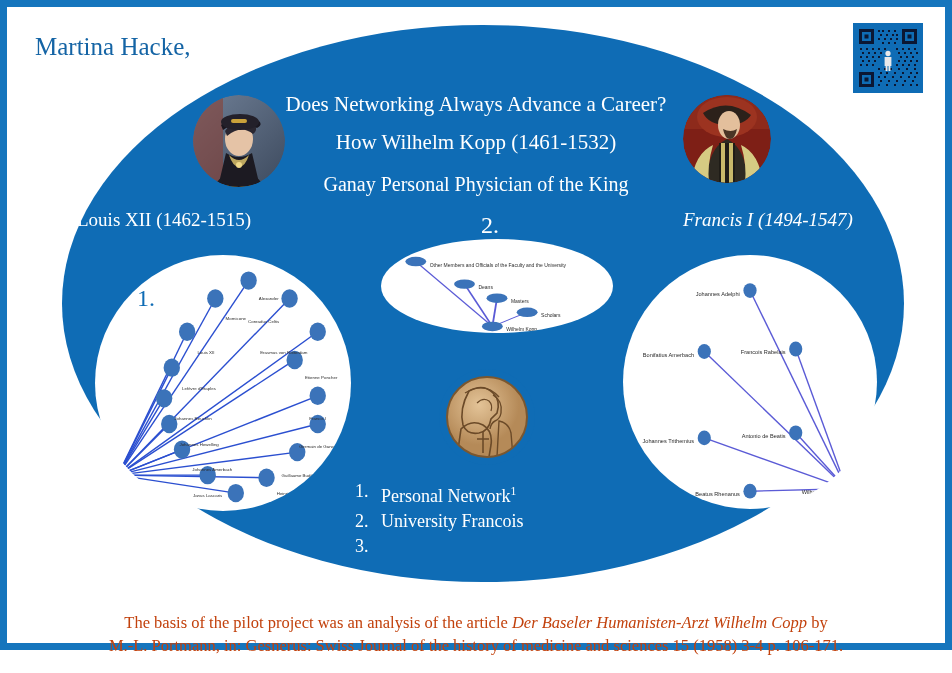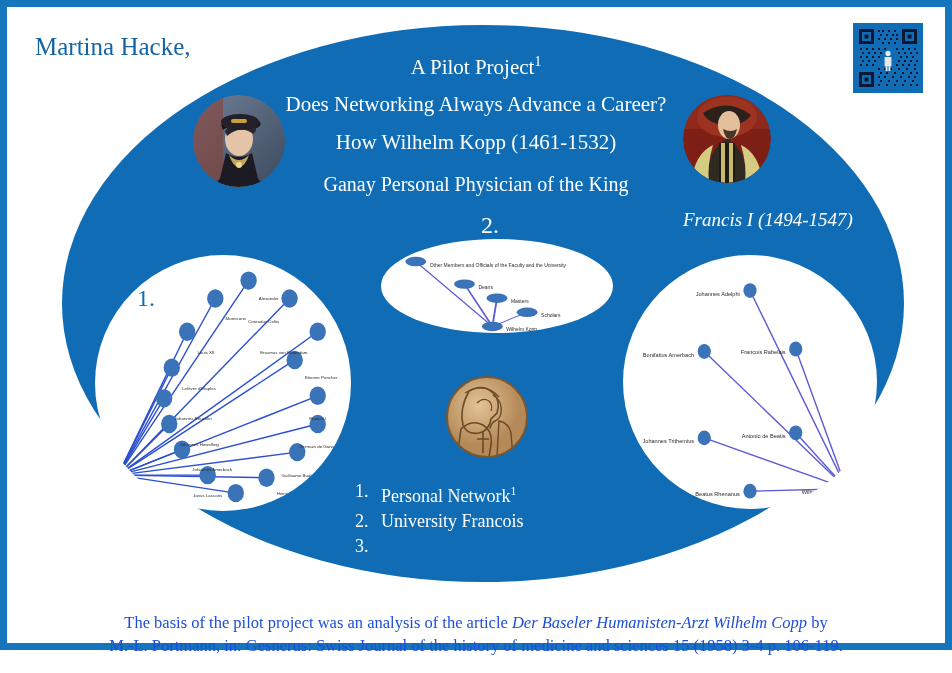--- a/index.html
+++ b/index.html
@@ -27,21 +27,21 @@
   #diagram1{left:88px;top:248px;width:256px;height:256px;}
   #diagram2{left:374px;top:232px;width:232px;height:94px;}
   #diagram3{left:616px;top:248px;width:254px;height:254px;}
   .dnum{position:absolute;color:#ffffff;font-size:24px;}
   #num1{left:130px;top:278px;color:#0f6cb5;}
   #num2{left:474px;top:205px;}
   #num3{left:794px;top:268px;}
   #numlist{position:absolute;left:348px;top:472px;color:#ffffff;font-size:18px;line-height:25px;}
   #numlist .row{display:flex;}
   #numlist .n{width:26px;}
-  #footer{position:absolute;left:60px;right:60px;top:604px;color:#1d4ed8;
+  #footer{position:absolute;left:60px;right:60px;top:604px;color:#c2410c;
           font-size:16.5px;line-height:23px;text-align:center;}
   #footer .ital{font-style:italic;}
   #qr{position:absolute;right:22px;top:16px;width:70px;height:70px;background:#0f6cb5;}
   sup{font-size:.65em;vertical-align:super;}
   .nlabel{position:absolute;font-size:4.4px;color:#2b2b2b;white-space:nowrap;
           font-family:"Liberation Sans",sans-serif;}
   .nlabel.r{transform:translateX(-100%);}
   .d3label{font-size:5.6px;}
   .d2label{font-size:5px;}
 </style>
@@ -160,27 +160,25 @@
       </g>
       <g fill="#e8e8ea">
         <ellipse cx="35" cy="30.5" rx="2.6" ry="2.8"></ellipse>
         <path d="M31.6 34 h6.8 v9 h-6.8 z"></path>
         <rect x="32.6" y="43" width="1.9" height="5"></rect>
         <rect x="35.5" y="43" width="1.9" height="5"></rect>
       </g>
     </svg>
   </div>
 
-  <div class="ttl" id="t-pilot">
-    <span>A Pilot Project</span><sup>1</sup>
-  </div>
   <div class="ttl" id="t-main">Does Networking Always Advance a Career?</div>
   <div class="ttl" id="t-how">How Wilhelm Kopp (1461-1532)</div>
   <div class="ttl" id="t-became">Ganay Personal Physician of the King</div>
 
+  <div id="label-louis">Louis XII (1462-1515)</div>
   <div id="label-francis">Francis I (1494-1547)</div>
 
   <div class="portrait" id="portrait-louis">
     <svg width="92" height="92" viewBox="0 0 92 92">
       <defs>
         <clipPath id="cpL">
             <circle cx="46" cy="46" r="46"></circle>
           </clipPath>
         <linearGradient id="bgL" x1="0" y1="0" x2="1" y2="1">
           <stop offset="0" stop-color="#6f7f96"></stop>
@@ -385,16 +383,16 @@
       </div>
       <div class="row">
         <span class="n">3.</span>
       </div>
     </div>
 
   <div id="footer">
     <div>
       <span>The basis of the pilot project was an analysis of the article </span><span class="ital">Der Baseler Humanisten-Arzt Wilhelm Copp</span><span> by</span>
     </div>
-    <div>M.-L. Portmann, in: Gesnerus: Swiss Journal of the history of medicine and sciences 15 (1958) 3-4 p. 106-119.</div>
+    <div>M.-L. Portmann, in: Gesnerus: Swiss Journal of the history of medicine and sciences 15 (1958) 3-4 p. 106-171.</div>
   </div>
 
 </div>
 
 </body></html>

